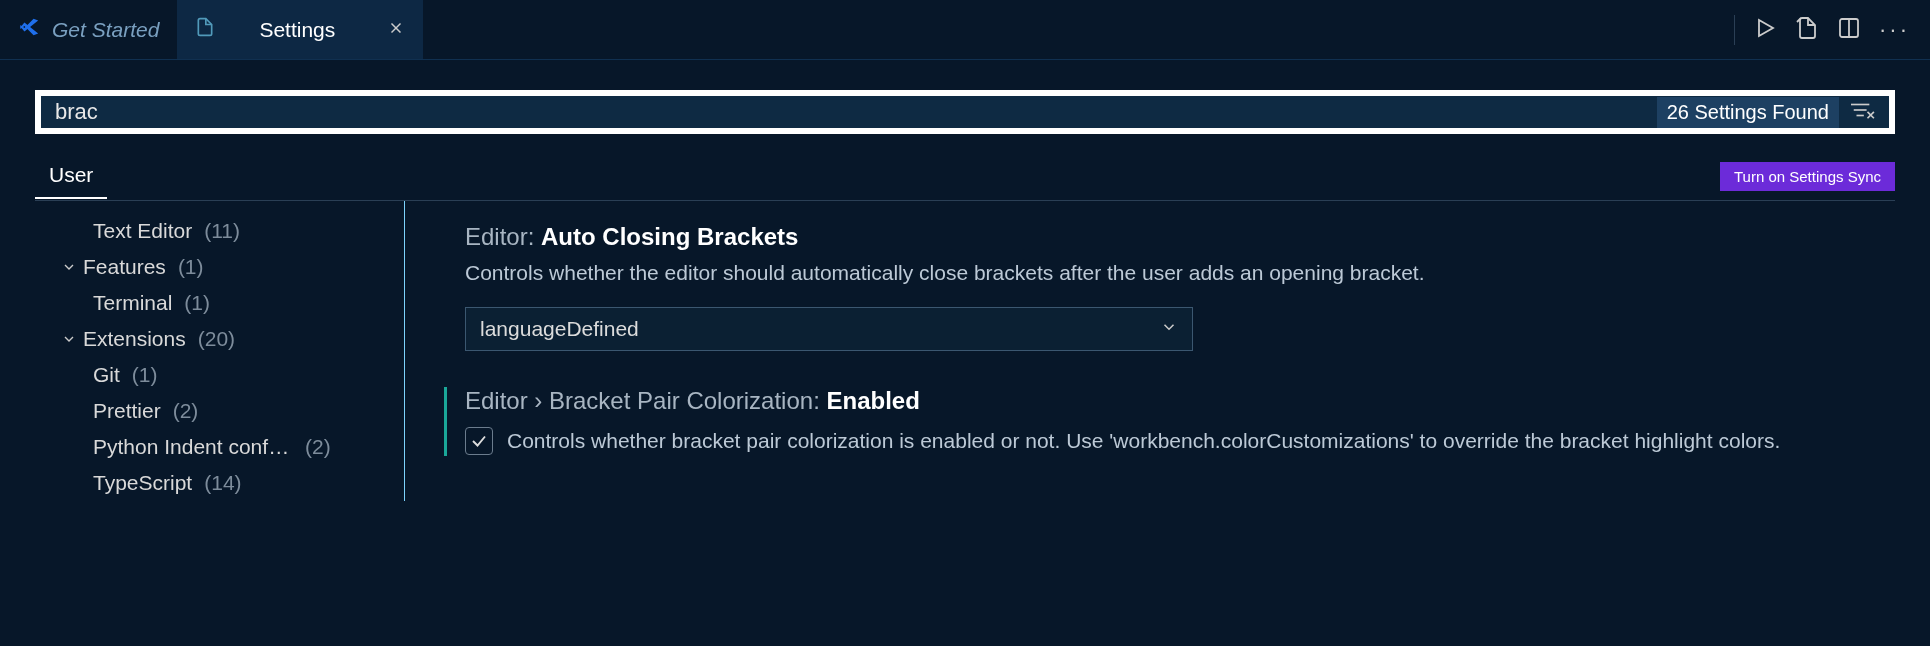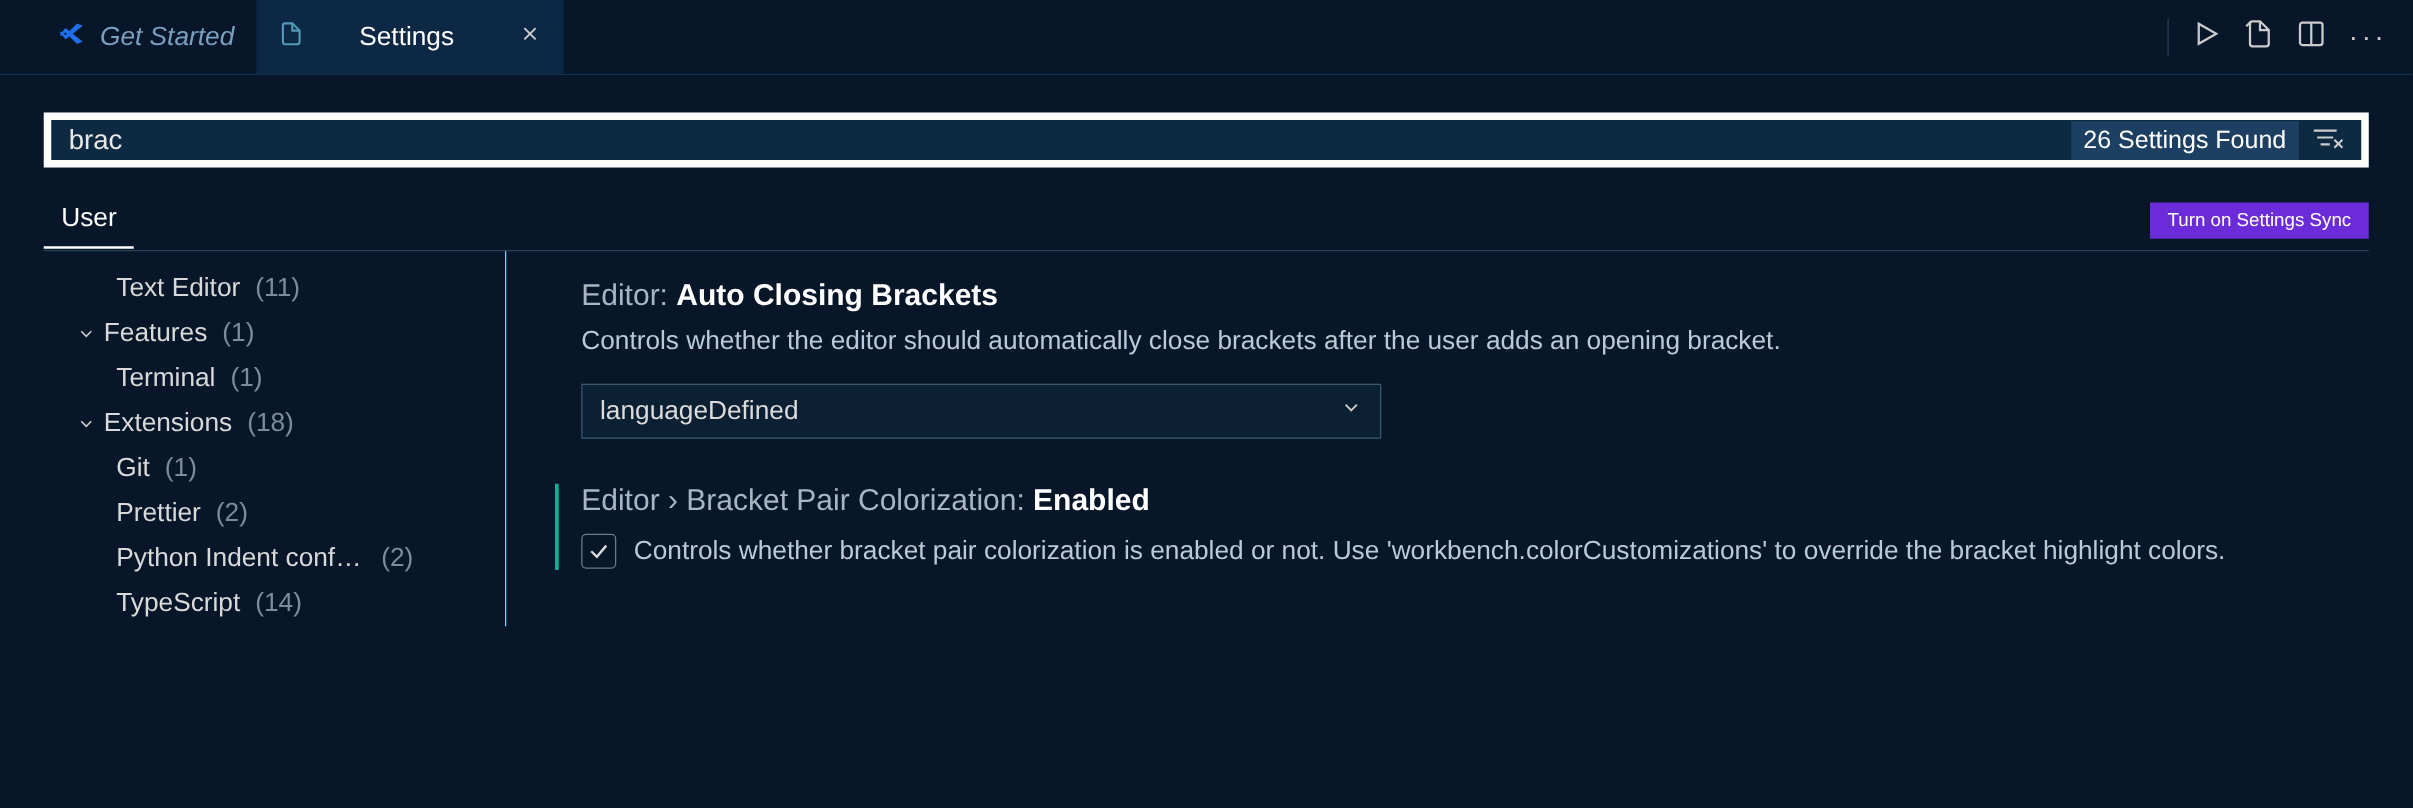--- a/index.html
+++ b/index.html
@@ -27,21 +27,20 @@
       align-items: center;
       height: 100%;
       padding: 0 18px;
       font-size: 21px;
       gap: 12px;
       cursor: pointer;
     }
     .tab-inactive {
       color: #7aa0c0;
       font-style: italic;
-      margin-left: 28px;
     }
     .tab-active {
       background: #0d2844;
       color: #ffffff;
       gap: 44px;
     }
     .tab-close {
       margin-left: 8px;
       color: #cccccc;
       cursor: pointer;
@@ -185,21 +184,21 @@
       font-size: 21px;
       color: #bcc9d6;
       line-height: 1.5;
     }
     .select {
       display: flex;
       align-items: center;
       justify-content: space-between;
       border: 1px solid #3b5770;
       background: #0b2033;
-      width: 640px;
+      width: 728px;
       height: 44px;
       padding: 0 14px;
       margin-top: 18px;
       font-size: 21px;
       color: #dcdcdc;
       cursor: pointer;
     }
     .select-chevron {
       width: 18px;
       height: 18px;
@@ -322,21 +321,21 @@
       <span class="toc-label">Terminal</span>
       <span class="toc-count">(1)</span>
     </div>
     <div class="toc-item toc-group">
       <span class="chevron">
         <svg viewBox="0 0 24 24" fill="none" stroke="#cccccc" stroke-width="2">
             <polyline points="6 9 12 15 18 9"></polyline>
           </svg>
       </span>
       <span class="toc-label">Extensions</span>
-      <span class="toc-count">(18)</span>
+      <span class="toc-count">(20)</span>
     </div>
     <div class="toc-item toc-leaf">
       <span class="toc-label">Git</span>
       <span class="toc-count">(1)</span>
     </div>
     <div class="toc-item toc-leaf">
       <span class="toc-label">Prettier</span>
       <span class="toc-count">(2)</span>
     </div>
     <div class="toc-item toc-leaf">

